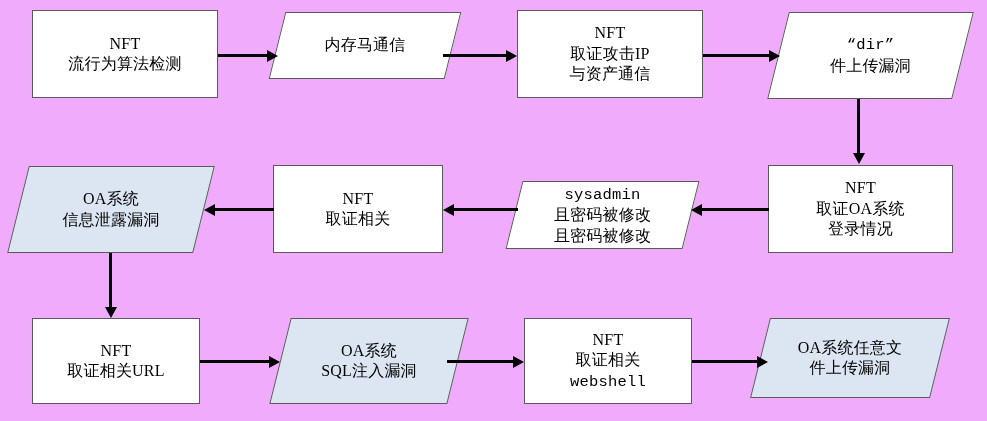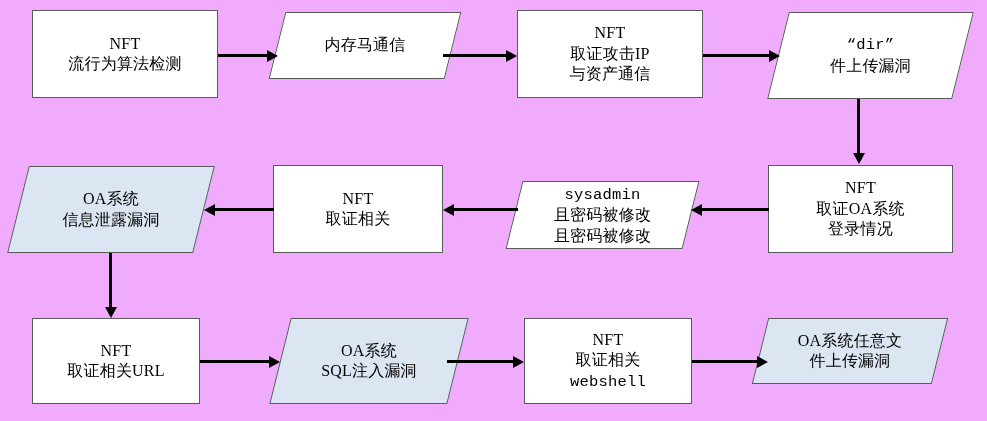--- a/index.html
+++ b/index.html
@@ -142,21 +142,21 @@
   <div class="node para fill-blue" style="left:280px; top:318px; width:178px; height:86px;">
     <span class="skewbox"></span>
     <span class="label">OA系统
 SQL注入漏洞</span>
   </div>
 
   <div class="node rect" style="left:524px; top:318px; width:168px; height:86px;">
     <span class="label"><span>NFT</span><br><span>取证相关</span><br><span class="mono">webshell</span></span>
   </div>
 
-  <div class="node para fill-blue" style="left:760px; top:318px; width:180px; height:66px;text-align:center;">
+  <div class="node para fill-blue" style="left:760px; top:318px; width:180px; height:80px;text-align:center;">
     <span class="skewbox"></span>
     <span class="label">OA系统任意文
 件上传漏洞</span>
   </div>
 
   <div class="conn" style="left:218px; top:54px; width:62px; height:3px;">
     <span class="line-h" style="left:0; width:50px;"></span>
     <span class="arrow right" style="left:49px; top:-4px;"></span>
   </div>
 

